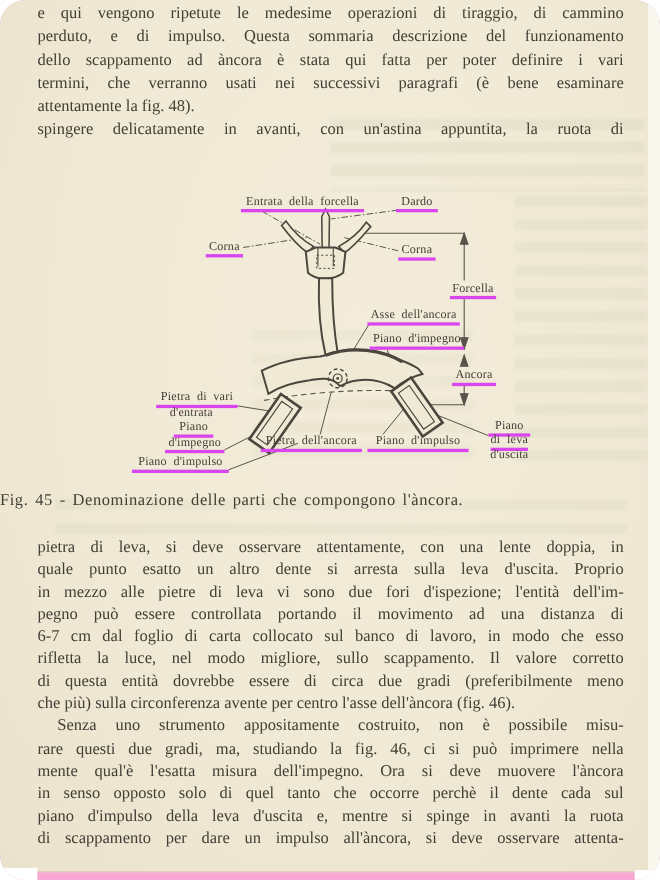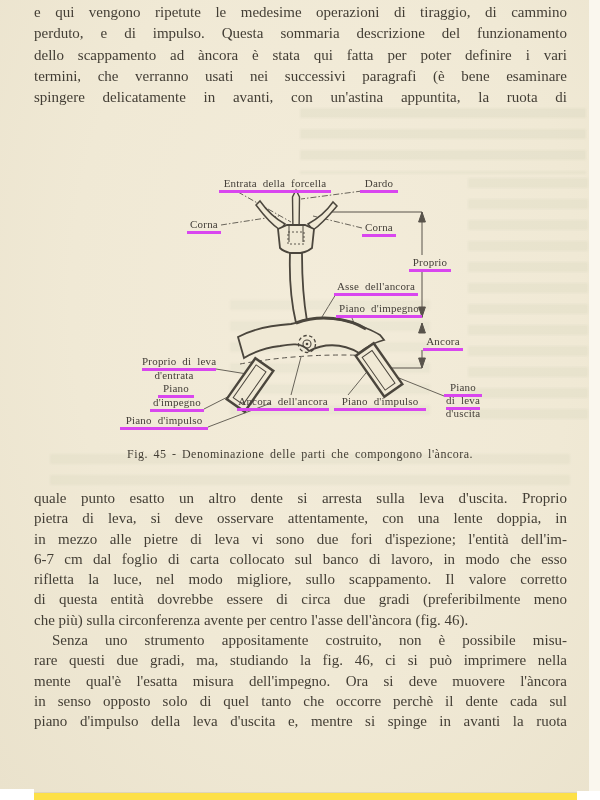--- a/index.html
+++ b/index.html
@@ -1,17 +1,17 @@
 <!DOCTYPE html>
 <html><head>
 <meta charset="utf-8">
 <style>
   html,body{margin:0;padding:0;}
   body{background:#ffffff;font-family:"Liberation Serif","DejaVu Serif",serif;}
-  .screen{position:relative;width:600px;height:800px;overflow:hidden;background:#fde047;}
+  .screen{position:relative;width:600px;height:800px;overflow:hidden;background:#f9a8d4;border-radius:23px;}
   .paper{position:absolute;left:0;top:0;width:589px;height:792px;
          background:radial-gradient(ellipse at 55% 38%, #f3ecda 0%, #f0e9d5 55%, #eae2cc 100%);
          border-right:2px solid #e0d7bf;border-bottom:1px solid #ded4ba;}
   .edge-right{position:absolute;left:589px;top:0;width:11px;height:800px;background:#faf7ee;}
   .notch-bl{position:absolute;left:0;top:789px;width:34px;height:11px;background:#ffffff;}
   .notch-br{position:absolute;left:577px;top:791px;width:23px;height:9px;background:#ffffff;}
 
   .bleed{position:absolute;pointer-events:none;
          background:repeating-linear-gradient(180deg, rgba(139,156,119,0.16) 0 10px, rgba(240,233,214,0) 10px 21px);
          filter:blur(1.3px);}
@@ -25,38 +25,39 @@
   .bottom{top:488px;line-height:20.3px;}
   .line{text-align:justify;text-align-last:justify;}
   .line.end{text-align-last:left;}
   .line.ind{text-indent:18px;}
 
   .figure{position:absolute;left:0;top:172px;width:600px;height:292px;}
   .figure svg{position:absolute;left:100px;top:0;width:400px;height:266px;}
   .lbl{position:absolute;font-size:11px;line-height:13px;color:#45403a;text-align:center;
        white-space:nowrap;letter-spacing:.2px;word-spacing:3px;}
   .lbl.u{border-bottom:3px solid #d946ef;}
-  .caption{position:absolute;left:0;top:275px;width:600px;text-align:center;color:#433e35;
-           font-size:12px;letter-spacing:.5px;word-spacing:2px;}
+  .caption{position:absolute;left:0;top:275px;width:600px;text-align:left;color:#433e35;
+           font-size:15px;letter-spacing:.5px;word-spacing:2px;}
 </style>
 </head>
 <body>
 
 <div class="screen">
   <div class="paper"></div>
   <div class="bleed b1"></div>
   <div class="bleed b2"></div>
   <div class="bleed b3"></div>
   <div class="bleed b4"></div>
 
   <div class="textblock top">
     <div class="line">e qui vengono ripetute le medesime operazioni di tiraggio, di cammino</div>
     <div class="line">perduto, e di impulso. Questa sommaria descrizione del funzionamento</div>
     <div class="line">dello scappamento ad àncora è stata qui fatta per poter definire i vari</div>
     <div class="line">termini, che verranno usati nei successivi paragrafi (è bene esaminare</div>
+    <div class="line end">attentamente la fig. 48).</div>
     <div class="line">spingere delicatamente in avanti, con un'astina appuntita, la ruota di</div>
   </div>
 
   <div class="figure">
     <svg viewBox="0 0 400 266">
       <g stroke="#58534b" stroke-width="0.9" fill="none">
         <path d="M138,20 L191,50" stroke-dasharray="6,2,1.5,2"></path>
         <path d="M262,19 L201,27" stroke-dasharray="6,2,1.5,2"></path>
         <path d="M121,53 L179,44" stroke-dasharray="6,2,1.5,2"></path>
         <path d="M262,56 L213,44" stroke-dasharray="6,2,1.5,2"></path>
@@ -109,49 +110,51 @@
         <circle cx="207" cy="172" r="8.5" stroke-width="1.3" stroke-dasharray="3.5,2.5"></circle>
         <circle cx="207" cy="172" r="4" stroke-width="1.1"></circle>
         <circle cx="207" cy="172" r="1.3" fill="#4b463d" stroke="none"></circle>
       </g>
     </svg>
 
     <div class="lbl u" style="left:219px;top:5px;width:112px;">Entrata della forcella</div>
     <div class="lbl u" style="left:360px;top:5px;width:38px;">Dardo</div>
     <div class="lbl u" style="left:187px;top:46px;width:34px;">Corna</div>
     <div class="lbl u" style="left:362px;top:49px;width:34px;">Corna</div>
-    <div class="lbl u" style="left:409px;top:84px;width:42px;">Proprio</div>
+    <div class="lbl u" style="left:409px;top:84px;width:42px;">Forcella</div>
     <div class="lbl u" style="left:334px;top:108px;width:84px;">Asse dell'ancora</div>
     <div class="lbl u" style="left:336px;top:130px;width:86px;">Piano d'impegno</div>
-    <div class="lbl u" style="left:411px;top:163px;width:40px;margin-left:12px;">Ancora</div>
-    <div class="lbl u" style="left:142px;top:183px;width:74px;">Proprio di leva</div>
+    <div class="lbl u" style="left:411px;top:163px;width:40px;">Ancora</div>
+    <div class="lbl u" style="left:142px;top:183px;width:74px;">Pietra di vari</div>
     <div class="lbl" style="left:148px;top:197px;width:52px;text-align:center;">d'entrata</div>
     <div class="lbl u" style="left:158px;top:210px;width:36px;">Piano</div>
     <div class="lbl u" style="left:150px;top:224px;width:54px;">d'impegno</div>
     <div class="lbl u" style="left:120px;top:242px;width:88px;">Piano d'impulso</div>
-    <div class="lbl u" style="left:237px;top:223px;width:92px;">Ancora dell'ancora</div>
+    <div class="lbl u" style="left:237px;top:223px;width:92px;">Pietra dell'ancora</div>
     <div class="lbl u" style="left:334px;top:223px;width:92px;">Piano d'impulso</div>
     <div class="lbl u" style="left:444px;top:209px;width:38px;">Piano</div>
     <div class="lbl u" style="left:446px;top:222px;width:34px;">di leva</div>
     <div class="lbl" style="left:443px;top:235px;width:40px;">d'uscita</div>
 
     <div class="caption">Fig. 45 - Denominazione delle parti che compongono l'àncora.</div>
   </div>
 
   <div class="textblock bottom">
+    <div class="line">pietra di leva, si deve osservare attentamente, con una lente doppia, in</div>
     <div class="line">quale punto esatto un altro dente si arresta sulla leva d'uscita. Proprio</div>
-    <div class="line">pietra di leva, si deve osservare attentamente, con una lente doppia, in</div>
     <div class="line">in mezzo alle pietre di leva vi sono due fori d'ispezione; l'entità dell'im-</div>
+    <div class="line">pegno può essere controllata portando il movimento ad una distanza di</div>
     <div class="line">6-7 cm dal foglio di carta collocato sul banco di lavoro, in modo che esso</div>
     <div class="line">rifletta la luce, nel modo migliore, sullo scappamento. Il valore corretto</div>
     <div class="line">di questa entità dovrebbe essere di circa due gradi (preferibilmente meno</div>
     <div class="line end">che più) sulla circonferenza avente per centro l'asse dell'àncora (fig. 46).</div>
     <div class="line ind">Senza uno strumento appositamente costruito, non è possibile misu-</div>
     <div class="line">rare questi due gradi, ma, studiando la fig. 46, ci si può imprimere nella</div>
     <div class="line">mente qual'è l'esatta misura dell'impegno. Ora si deve muovere l'àncora</div>
     <div class="line">in senso opposto solo di quel tanto che occorre perchè il dente cada sul</div>
     <div class="line">piano d'impulso della leva d'uscita e, mentre si spinge in avanti la ruota</div>
+    <div class="line">di scappamento per dare un impulso all'àncora, si deve osservare attenta-</div>
   </div>
 
   <div class="edge-right"></div>
   <div class="notch-bl"></div>
   <div class="notch-br"></div>
 </div>
 
 </body></html>

